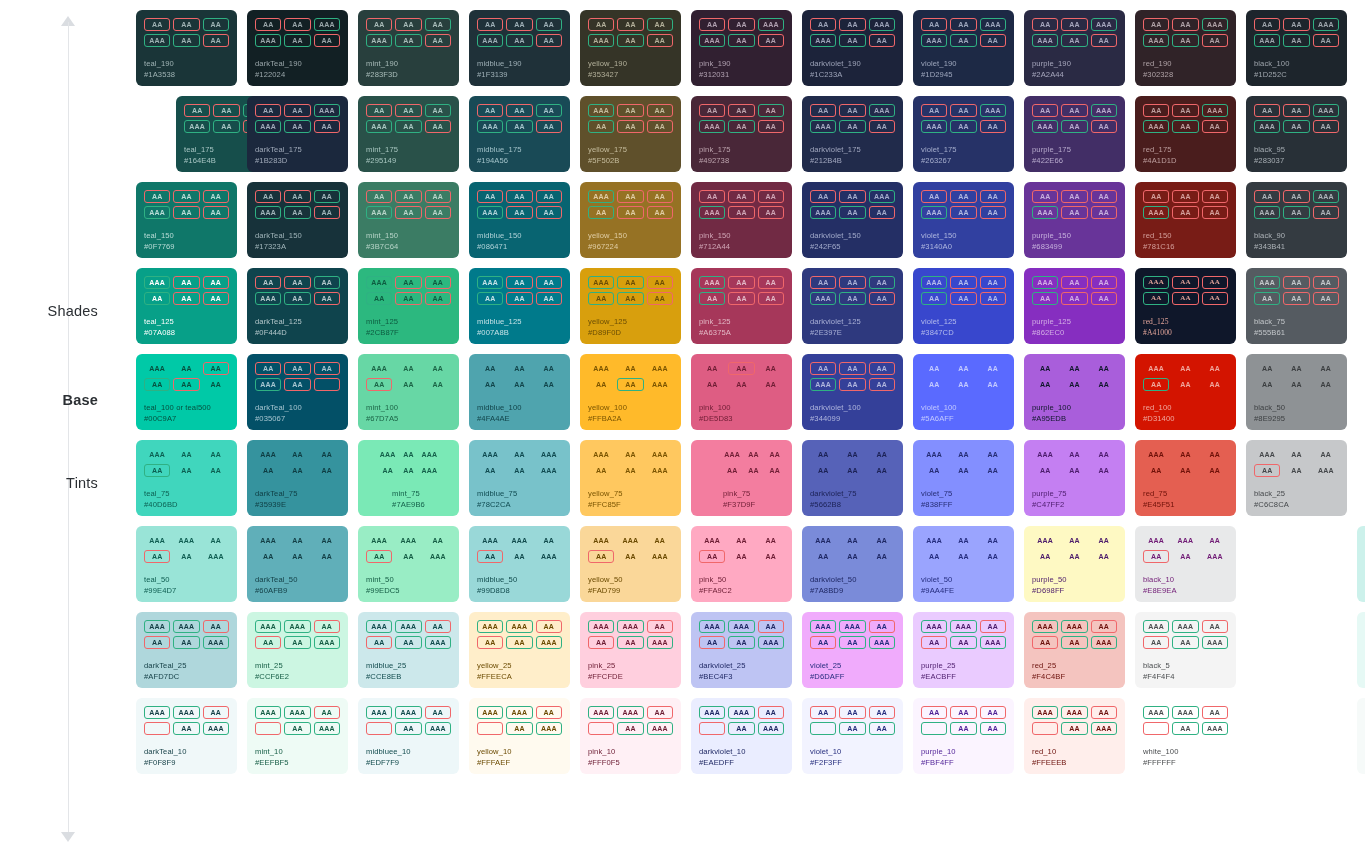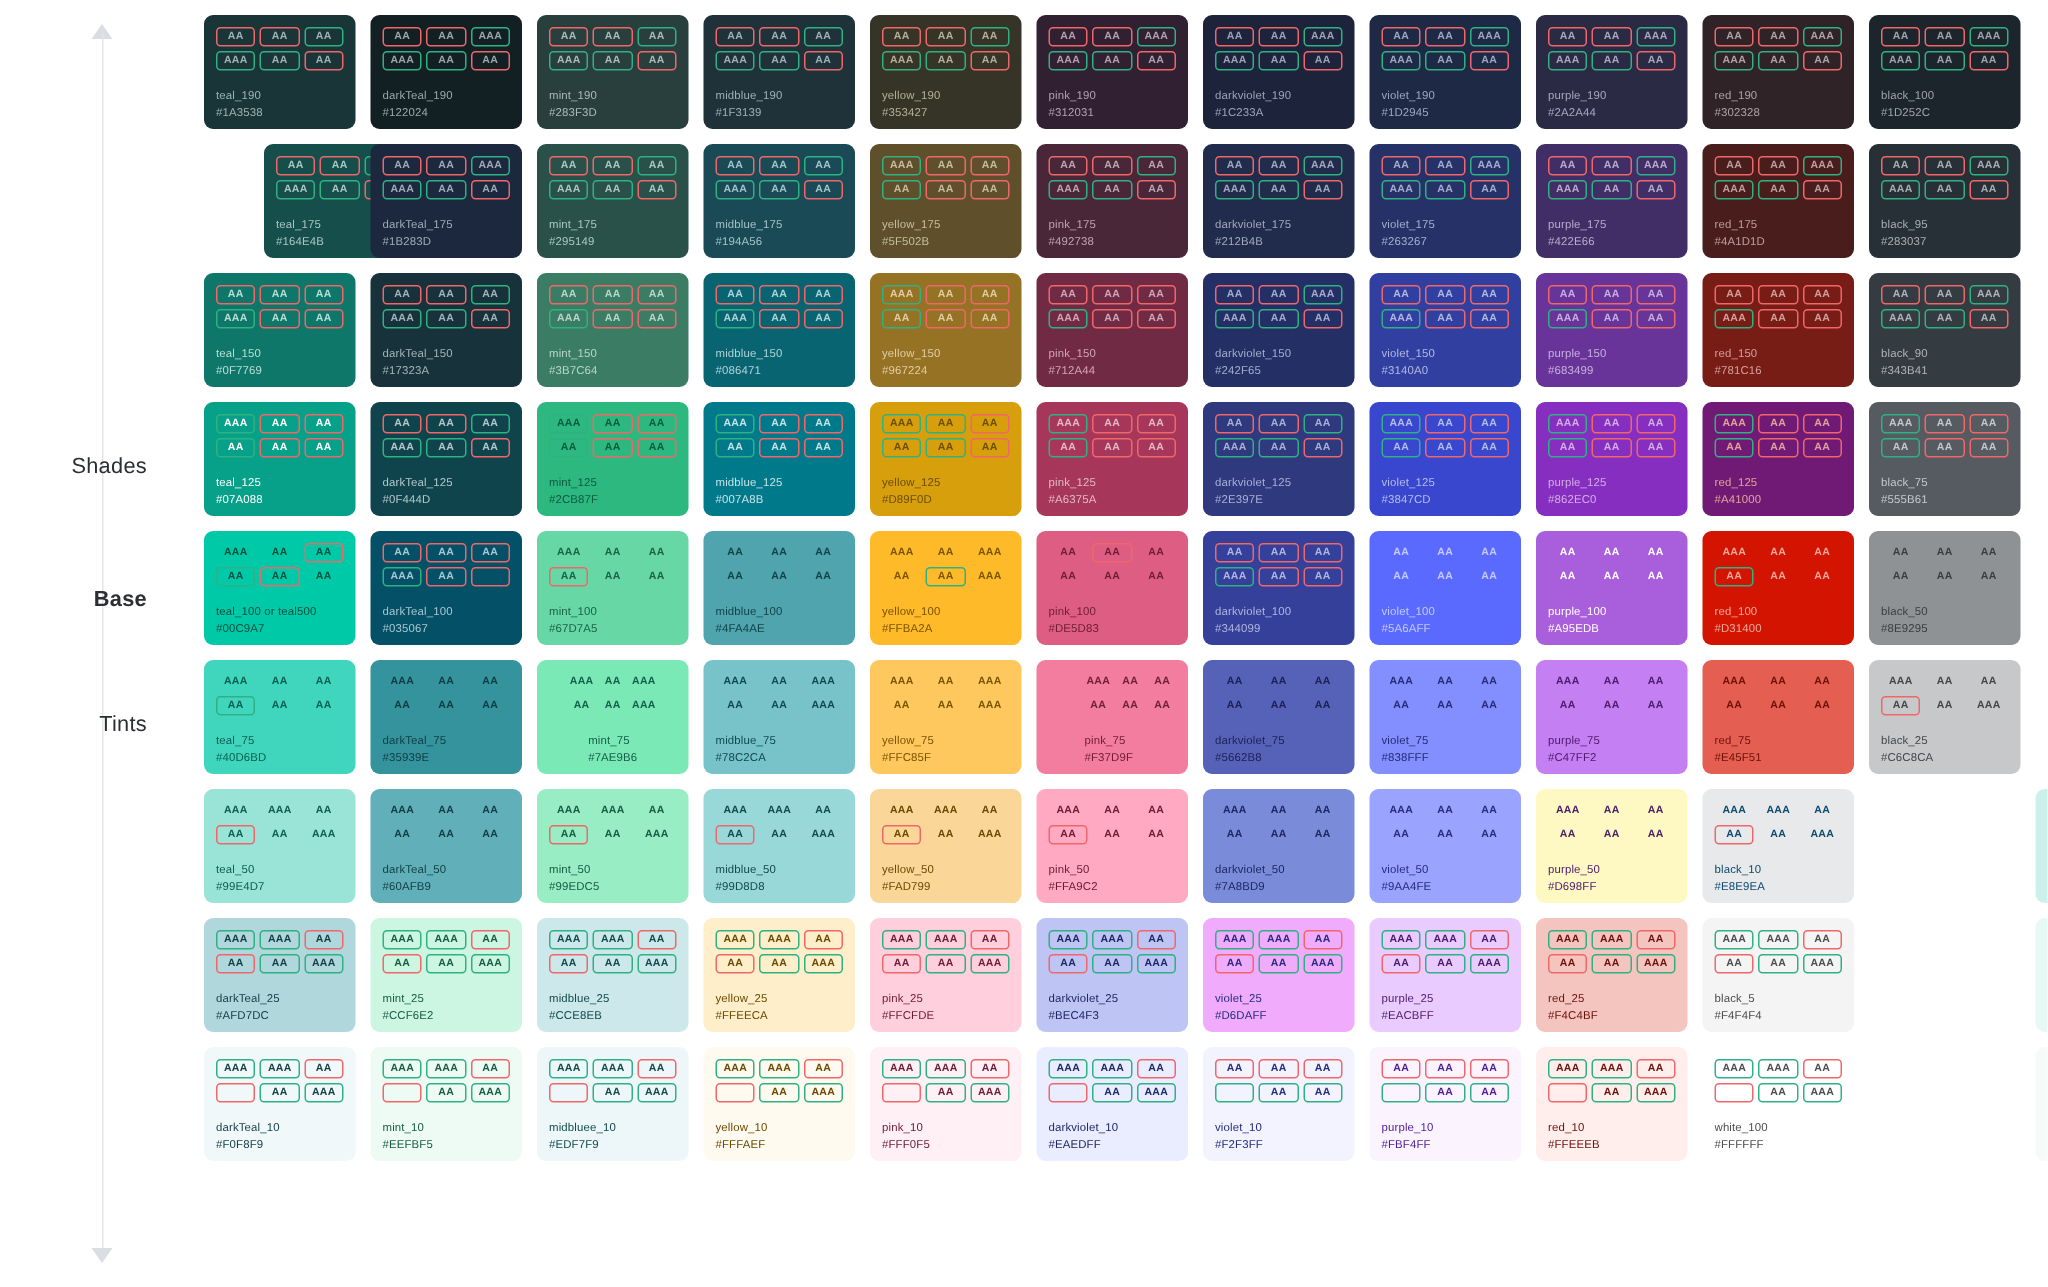--- a/index.html
+++ b/index.html
@@ -665,21 +665,21 @@
         <div class="badge" style="border-color: rgb(240, 103, 106);">AA</div>
         <div class="badge" style="border-color: rgb(47, 177, 131);">AA</div>
         <div class="badge" style="border-color: rgb(240, 103, 106);">AA</div>
         <div class="badge" style="border-color: rgb(240, 103, 106);">AA</div>
       </div>
       <div class="meta">
         <span class="nm">purple_125</span>
         <span class="hx">#862EC0</span>
       </div>
     </div>
-    <div class="swatch" style="background: #701a75; color: rgb(224, 163, 153);">
+    <div class="swatch" style="background: #0f172a; color: rgb(224, 163, 153); font-family: Liberation Serif, serif;">
       <div class="badges">
         <div class="badge" style="border-color: rgb(47, 177, 131);">AAA</div>
         <div class="badge" style="border-color: rgb(240, 103, 106);">AA</div>
         <div class="badge" style="border-color: rgb(240, 103, 106);">AA</div>
         <div class="badge" style="border-color: rgb(47, 177, 131);">AA</div>
         <div class="badge" style="border-color: rgb(240, 103, 106);">AA</div>
         <div class="badge" style="border-color: rgb(240, 103, 106);">AA</div>
       </div>
       <div class="meta">
         <span class="nm">red_125</span>
@@ -806,21 +806,21 @@
         <div class="badge" style="border-color: transparent;">AA</div>
         <div class="badge" style="border-color: transparent;">AA</div>
         <div class="badge" style="border-color: transparent;">AA</div>
         <div class="badge" style="border-color: transparent;">AA</div>
       </div>
       <div class="meta">
         <span class="nm">violet_100</span>
         <span class="hx">#5A6AFF</span>
       </div>
     </div>
-    <div class="swatch" style="background: rgb(169, 94, 219); color: #ffffff;">
+    <div class="swatch" style="background: rgb(169, 94, 219); color: #0f172a;">
       <div class="badges">
         <div class="badge" style="border-color: transparent;">AA</div>
         <div class="badge" style="border-color: transparent;">AA</div>
         <div class="badge" style="border-color: transparent;">AA</div>
         <div class="badge" style="border-color: transparent;">AA</div>
         <div class="badge" style="border-color: transparent;">AA</div>
         <div class="badge" style="border-color: transparent;">AA</div>
       </div>
       <div class="meta">
         <span class="nm">purple_100</span>
@@ -1130,21 +1130,21 @@
         <div class="badge" style="border-color: transparent;">AA</div>
         <div class="badge" style="border-color: transparent;">AA</div>
         <div class="badge" style="border-color: transparent;">AA</div>
         <div class="badge" style="border-color: transparent;">AA</div>
       </div>
       <div class="meta">
         <span class="nm">purple_50</span>
         <span class="hx">#D698FF</span>
       </div>
     </div>
-    <div class="swatch" style="background: rgb(232, 233, 234); color: #0c4a6e;">
+    <div class="swatch" style="background: rgb(232, 233, 234); color: #701a75;">
       <div class="badges">
         <div class="badge" style="border-color: transparent;">AAA</div>
         <div class="badge" style="border-color: transparent;">AAA</div>
         <div class="badge" style="border-color: transparent;">AA</div>
         <div class="badge" style="border-color: rgb(240, 103, 106);">AA</div>
         <div class="badge" style="border-color: transparent;">AA</div>
         <div class="badge" style="border-color: transparent;">AAA</div>
       </div>
       <div class="meta">
         <span class="nm">black_10</span>

